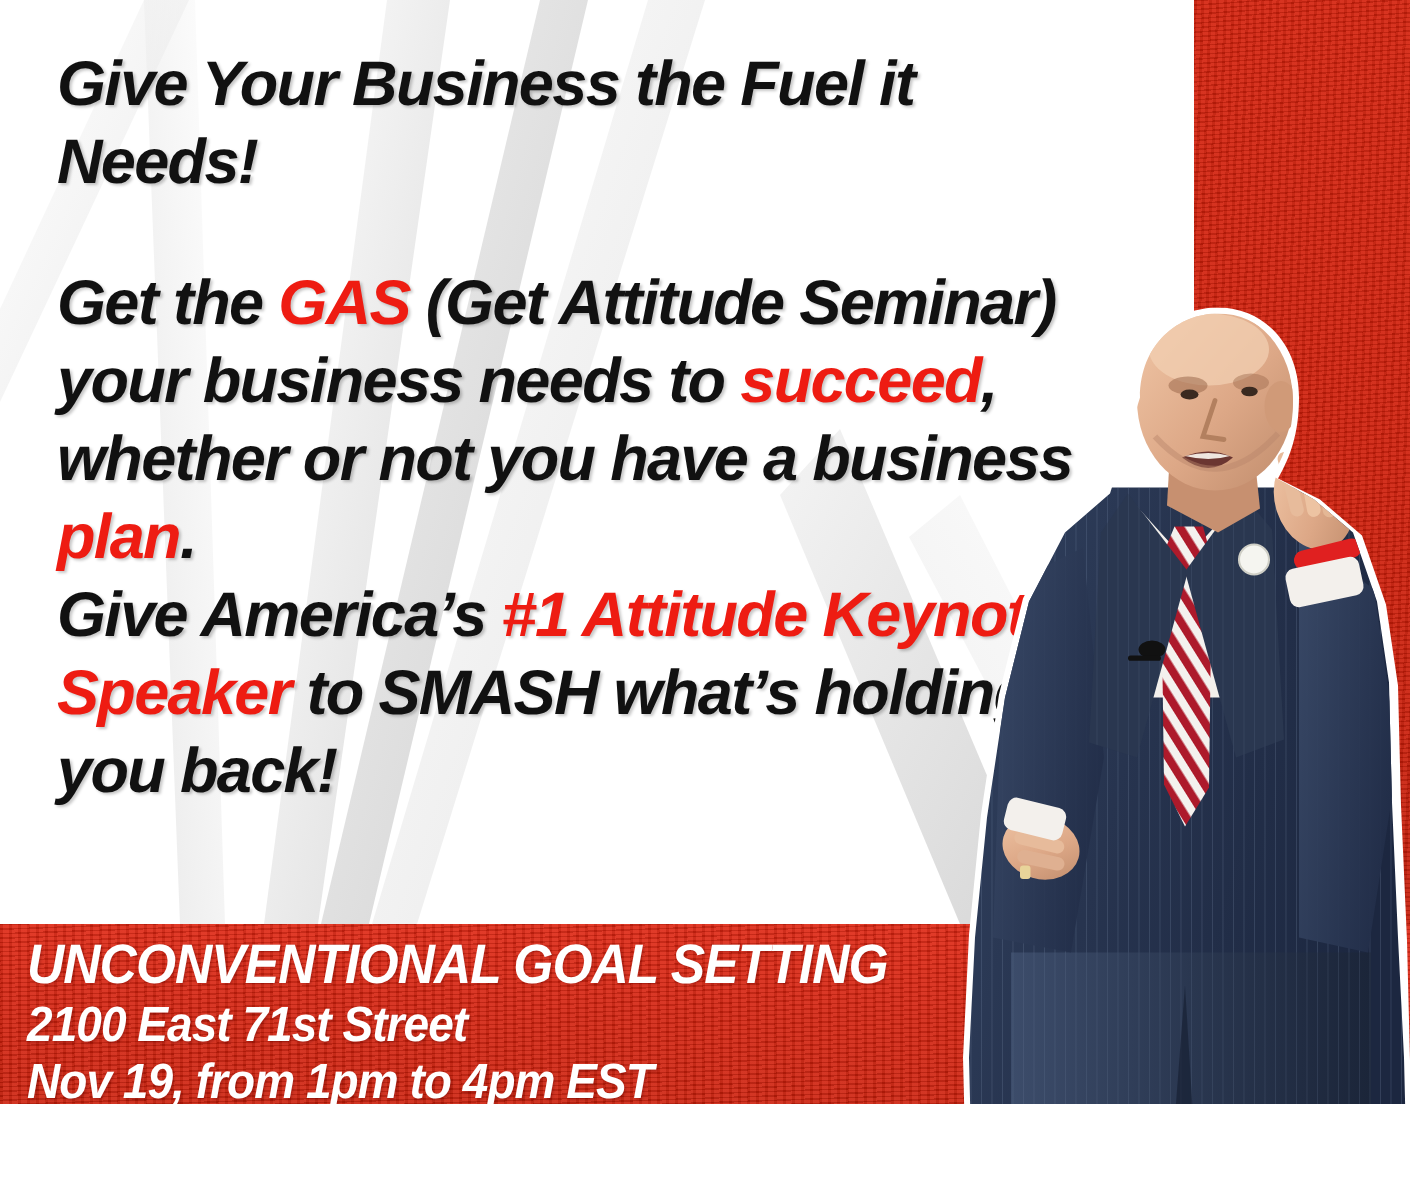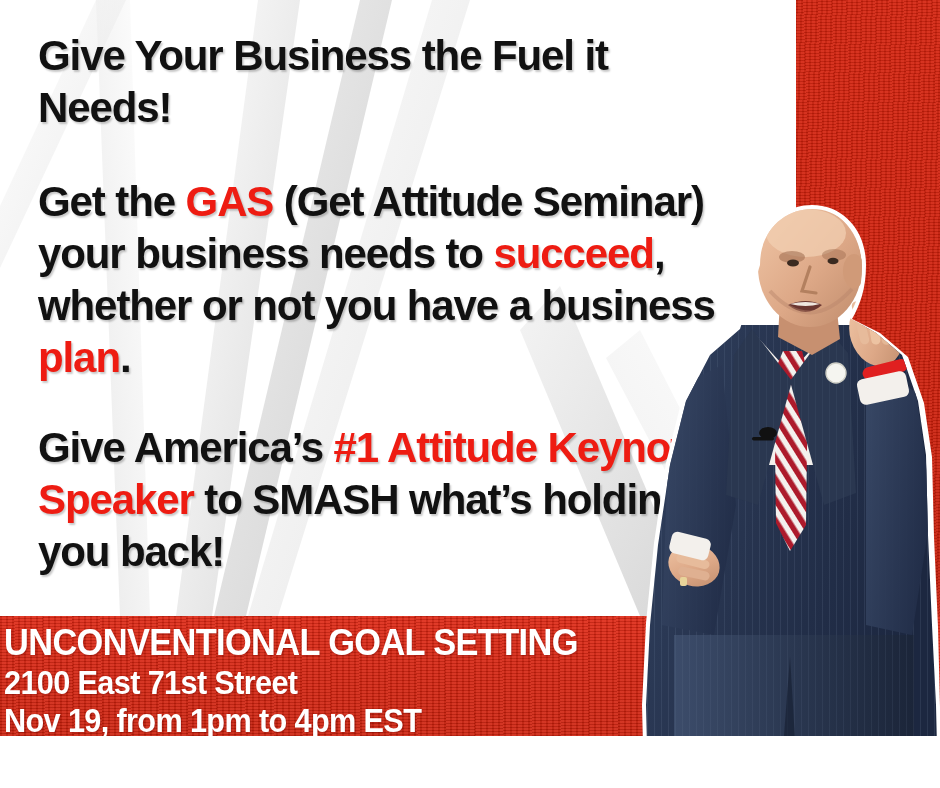--- a/index.html
+++ b/index.html
@@ -10,20 +10,21 @@
   body {
     font-family: "Liberation Sans", sans-serif;
   }
 
   #poster {
     position: relative;
     width: 940px;
     height: 736px;
     overflow: hidden;
     background: #ffffff;
+    font-style: italic;
   }
 
   
   .swoosh-layer {
     position: absolute;
     left: 0; top: 0;
     width: 940px; height: 788px;
     pointer-events: none;
   }
 
@@ -56,21 +57,21 @@
         rgba(0,0,0,0.11) 0px, rgba(0,0,0,0.11) 1px,
         rgba(255,255,255,0.06) 1px, rgba(255,255,255,0.06) 3px),
       repeating-linear-gradient(90deg,
         rgba(0,0,0,0.08) 0px, rgba(0,0,0,0.08) 2px,
         rgba(255,255,255,0.05) 2px, rgba(255,255,255,0.05) 6px),
       linear-gradient(180deg, #de2410 0%, #d21f0b 40%, #c91d09 100%);
   }
 
   .footer-text {
     position: absolute;
-    left: 4px;
+    left: 18px;
     top: 622px;
     width: 700px;
     color: #ffffff;
   }
   .footer-line {
     font-weight: bold;
     color: #ffffff;
     letter-spacing: -0.7px;
     transform: scaleX(0.93);
     transform-origin: left center;
@@ -103,21 +104,20 @@
     font-size: 42px;
     line-height: 52px;
     letter-spacing: -1.1px;
     color: #111111;
     text-shadow: 1.5px 1.5px 2px rgba(0,0,0,0.22);
   }
   .para.headline {
     margin-bottom: 42px;
   }
   .para.body-a {
-    margin-bottom: 38px;
   }
   .hl {
     color: #ee1c12;
   }
 
   
   .speaker {
     position: absolute;
     left: 640px;
     top: 205px;

